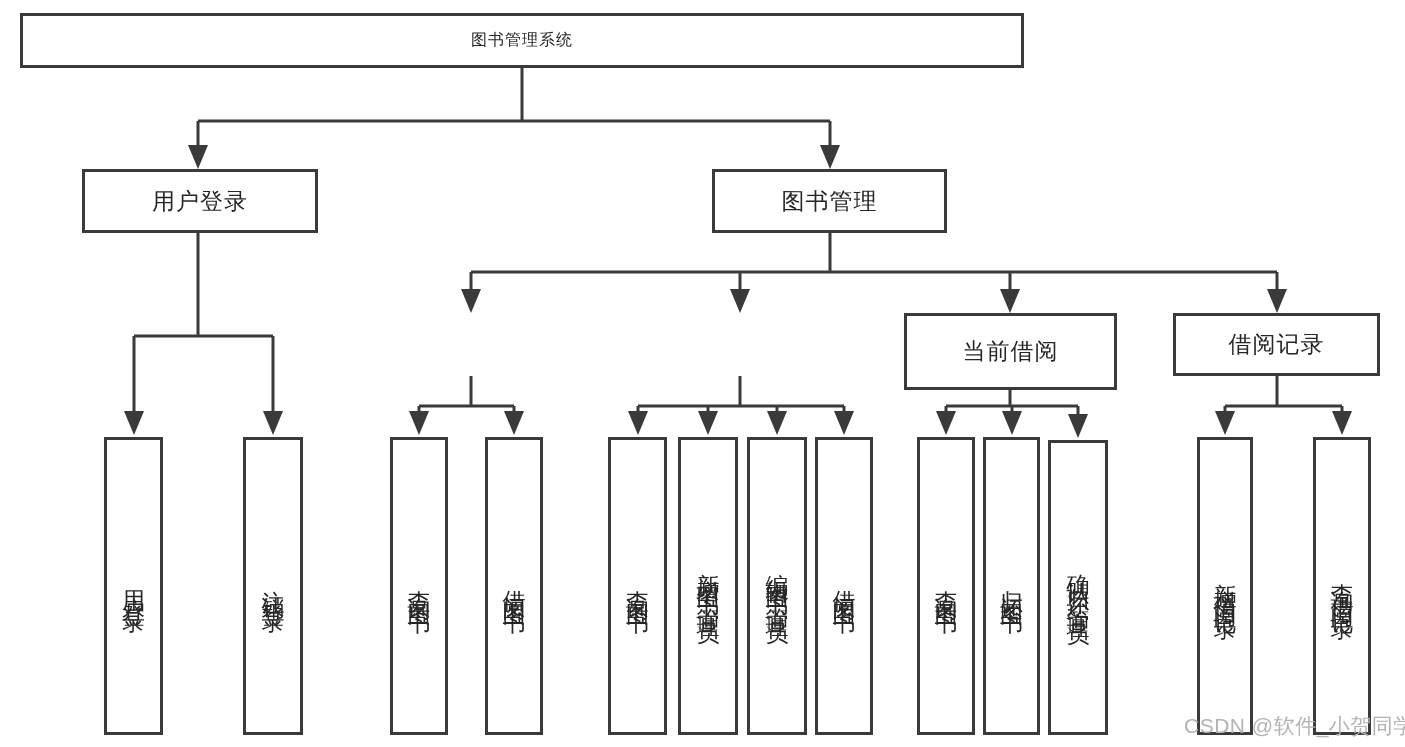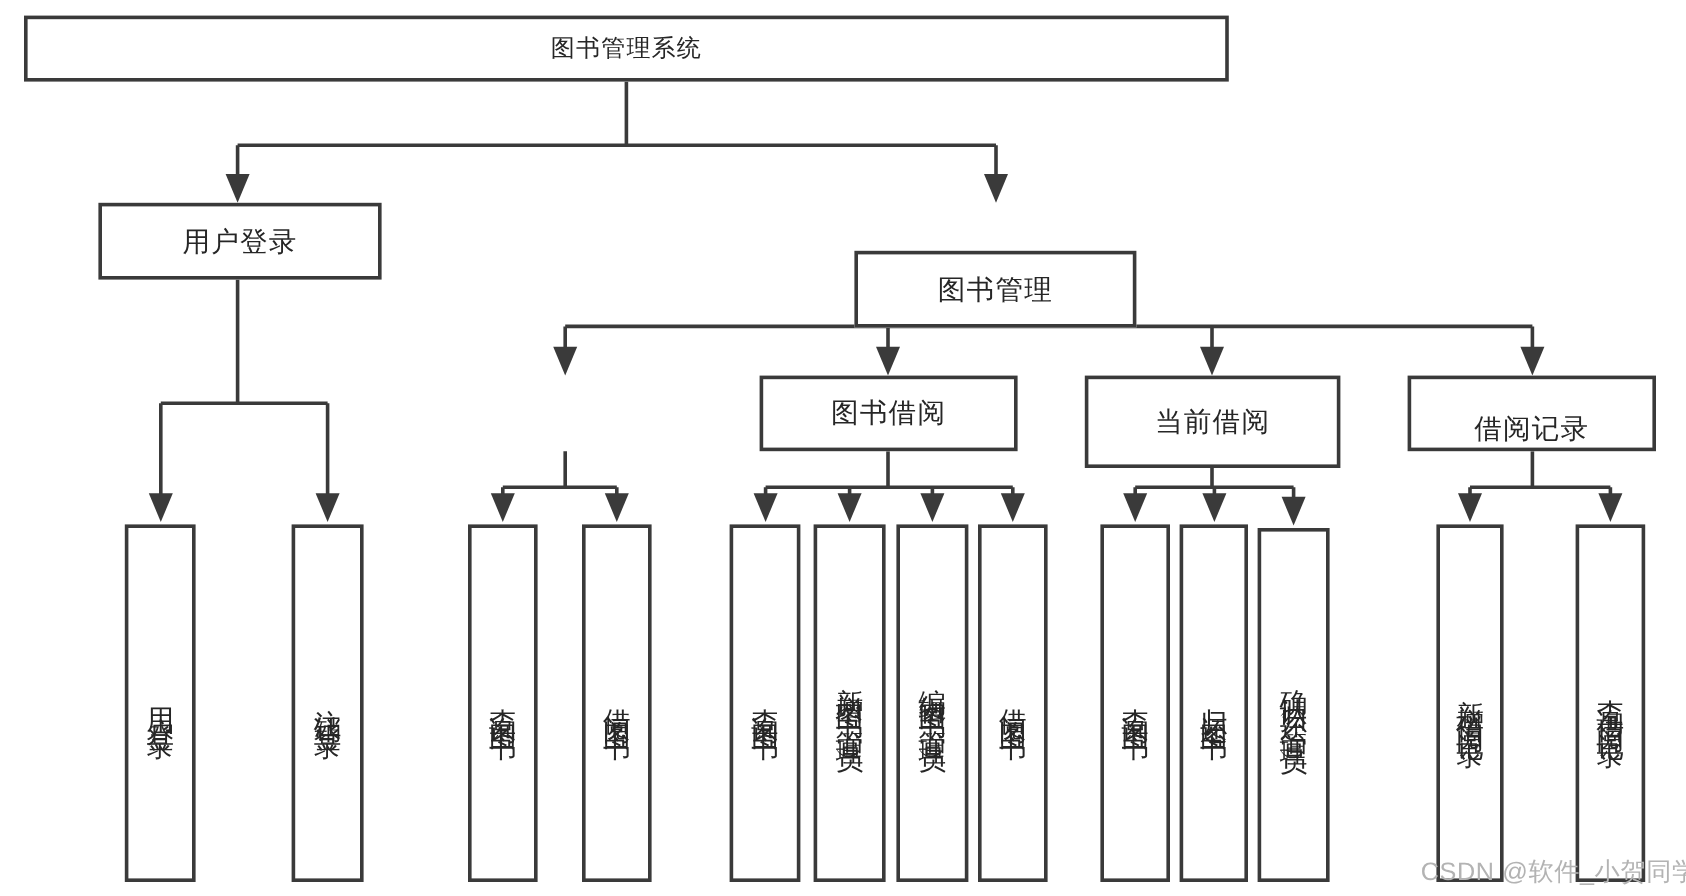--- a/index.html
+++ b/index.html
@@ -13,21 +13,21 @@
   svg.wires{position:absolute;left:0;top:0;z-index:1;}
   .hnode{
     position:absolute;box-sizing:border-box;
     border:3px solid #3a3a3a;background:#ffffff;
     display:flex;align-items:center;justify-content:center;
     z-index:2;
   }
   .hlabel{
     font-size:23px;color:#262626;letter-spacing:1px;white-space:nowrap;
   }
-  .hlabel.root{font-size:20px;}
+  .hlabel.root{font-size:16px;}
   .vnode{
     position:absolute;box-sizing:border-box;
     border:3px solid #3a3a3a;background:#ffffff;
     display:flex;align-items:center;justify-content:center;
     z-index:2;
   }
   .vlabel{
     writing-mode:vertical-rl;
     font-size:23px;color:#262626;letter-spacing:7px;
     line-height:1;white-space:nowrap;
@@ -75,31 +75,28 @@
     </g>
   </svg>
 
   <div class="hnode" style="left:20px;top:13px;width:1004px;height:55px;">
     <span class="hlabel root">图书管理系统</span>
   </div>
 
   <div class="hnode" style="left:82px;top:169px;width:236px;height:64px;">
     <span class="hlabel">用户登录</span>
   </div>
-  <div class="hnode" style="left:712px;top:169px;width:235px;height:64px;margin-top:40px;">
+  <div class="hnode" style="left:712px;top:169px;width:235px;height:64px;">
     <span class="hlabel">图书管理</span>
   </div>
 
-  <div class="hnode" style="left:633px;top:313px;width:215px;height:63px;">
-    <span class="hlabel">图书借阅</span>
-  </div>
   <div class="hnode" style="left:904px;top:313px;width:213px;height:77px;">
     <span class="hlabel">当前借阅</span>
   </div>
-  <div class="hnode" style="left:1173px;top:313px;width:207px;height:63px;align-items:flex-end;">
+  <div class="hnode" style="left:1173px;top:313px;width:207px;height:63px;">
     <span class="hlabel">借阅记录</span>
   </div>
 
   <div class="vnode" style="left:104px;top:437px;width:59px;height:298px;">
     <span class="vlabel">用户登录</span>
   </div>
   <div class="vnode" style="left:243px;top:437px;width:60px;height:298px;">
     <span class="vlabel">注销登录</span>
   </div>
   <div class="vnode" style="left:390px;top:437px;width:58px;height:298px;">

